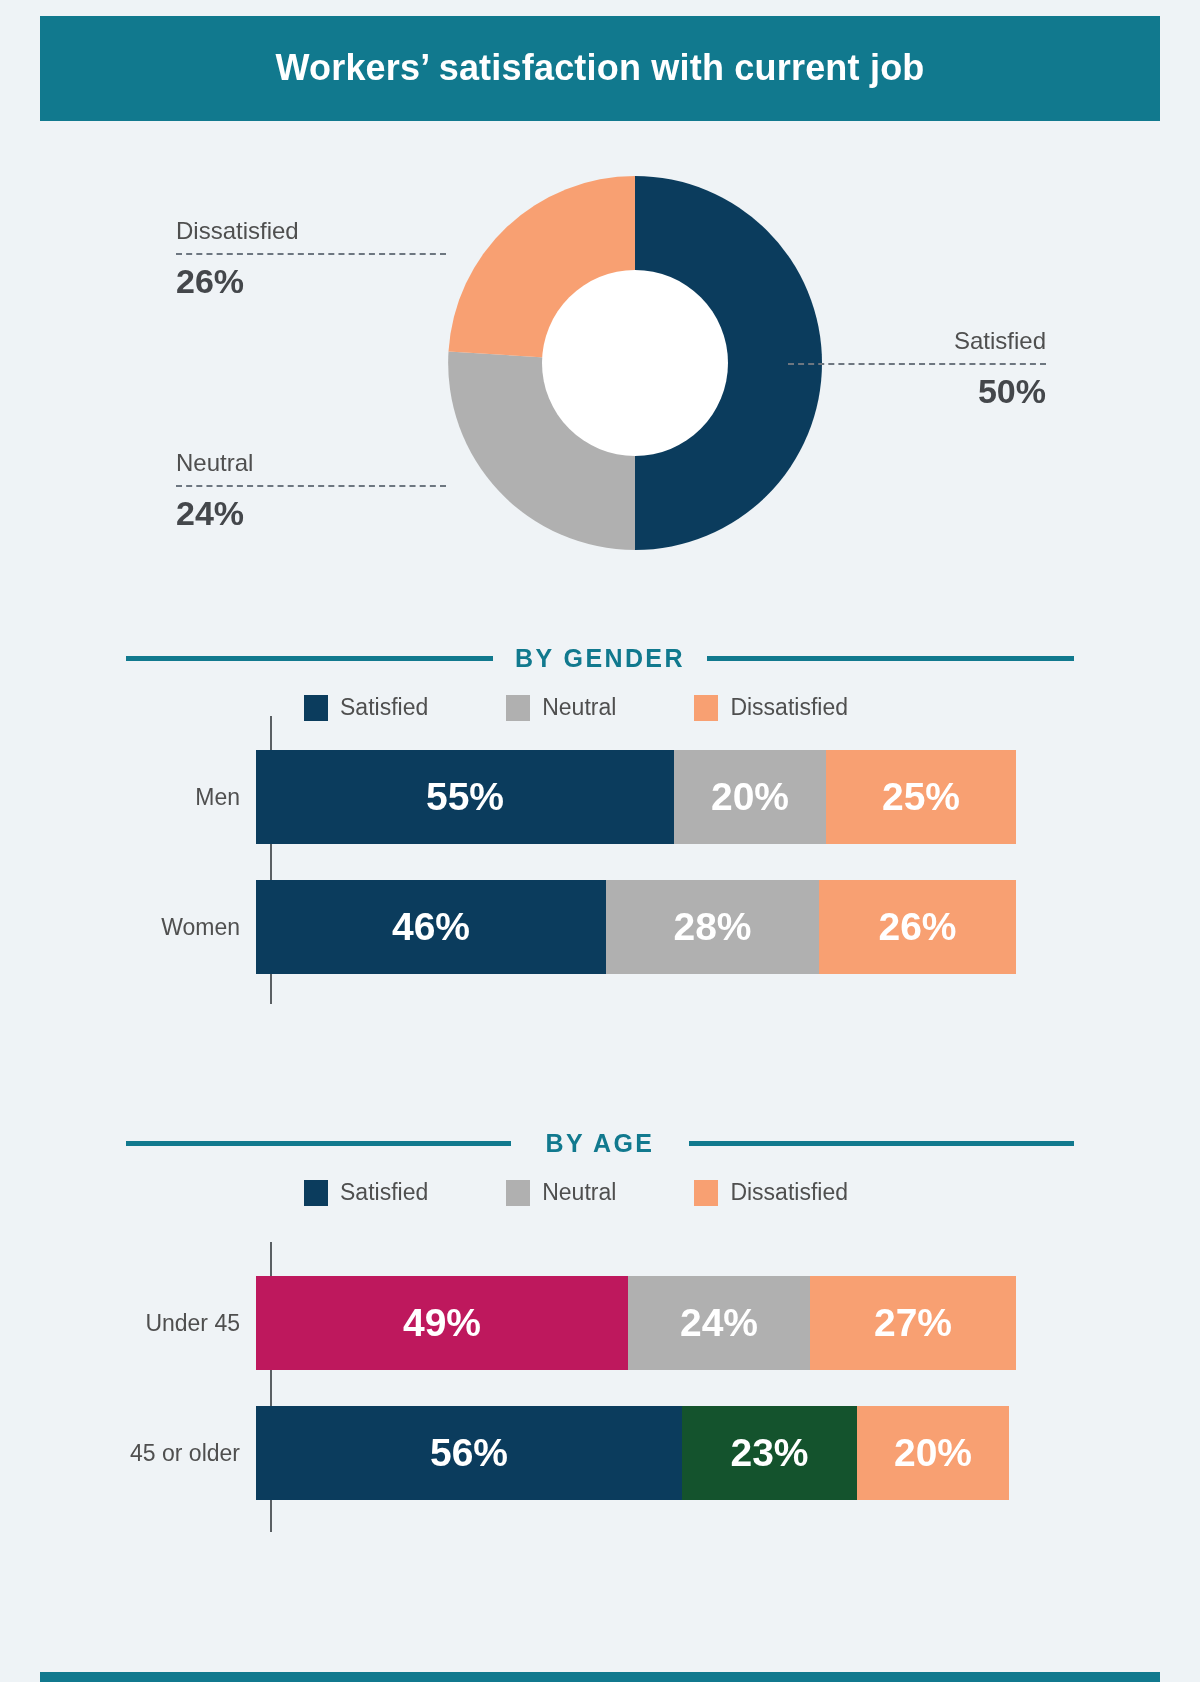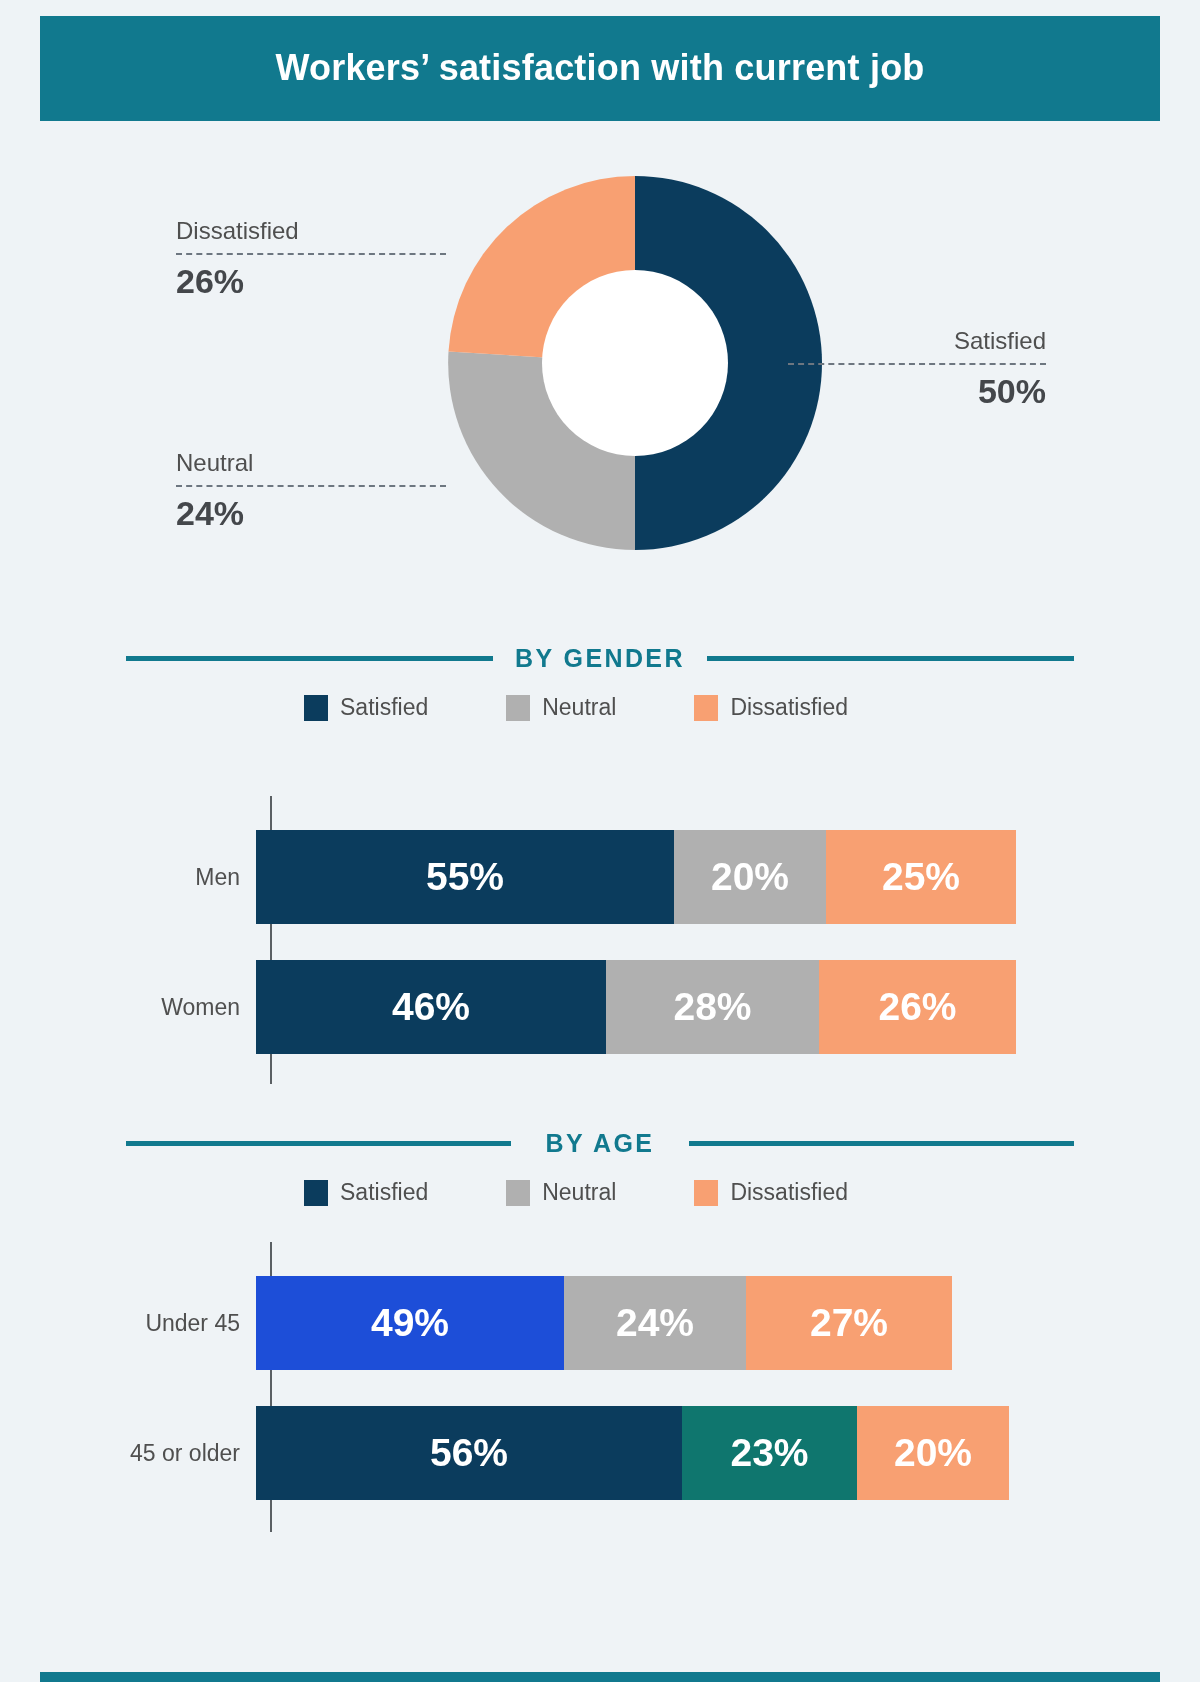--- a/index.html
+++ b/index.html
@@ -250,21 +250,21 @@
     <div class="legend-item">
       <span class="legend-sw" style="background:#b0b0b0"></span>
       <span class="legend-label">Neutral</span>
     </div>
     <div class="legend-item">
       <span class="legend-sw" style="background:#f8a072"></span>
       <span class="legend-label">Dissatisfied</span>
     </div>
   </div>
 
-  <div class="barchart" style="top:780px; height:290px;">
+  <div class="barchart" style="top:700px; height:290px;">
     <div class="axis-line" style="height:288px;"></div>
 
     <div class="bar-row" style="top:34px;">
       <div class="bar-cat">Men</div>
       <div class="bar-track">
         <div class="seg" style="background:#0b3c5d; width:418px;">55%</div>
         <div class="seg" style="background:#b0b0b0; width:152px;">20%</div>
         <div class="seg" style="background:#f8a072; width:190px;">25%</div>
       </div>
     </div>
@@ -299,31 +299,31 @@
       <span class="legend-label">Dissatisfied</span>
     </div>
   </div>
 
   <div class="barchart" style="top:1226px; height:290px;">
     <div class="axis-line" style="height:290px;"></div>
 
     <div class="bar-row" style="top:34px;">
       <div class="bar-cat">Under 45</div>
       <div class="bar-track">
-        <div class="seg" style="background:#1d4ed8; width:308px;">49%</div>
+        <div class="seg" style="background:#be185d; width:372px;">49%</div>
         <div class="seg" style="background:#b0b0b0; width:182px;">24%</div>
         <div class="seg" style="background:#f8a072; width:206px;">27%</div>
       </div>
     </div>
 
     <div class="bar-row" style="top:164px;">
       <div class="bar-cat">45 or older</div>
       <div class="bar-track">
         <div class="seg" style="background:#0b3c5d; width:426px;">56%</div>
-        <div class="seg" style="background:#0f766e; width:175px;">23%</div>
+        <div class="seg" style="background:#14532d; width:175px;">23%</div>
         <div class="seg" style="background:#f8a072; width:152px;">20%</div>
       </div>
     </div>
   </div>
 
   <div class="footer-bar"></div>
 
 </div>
 
 </body></html>

